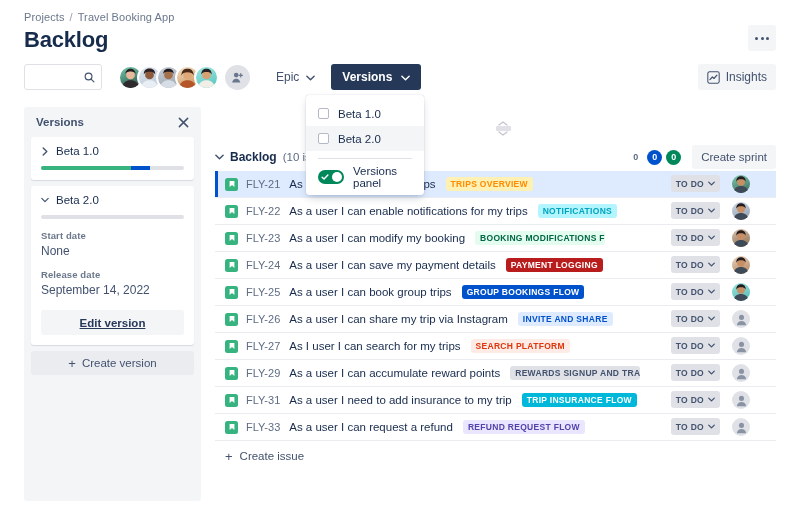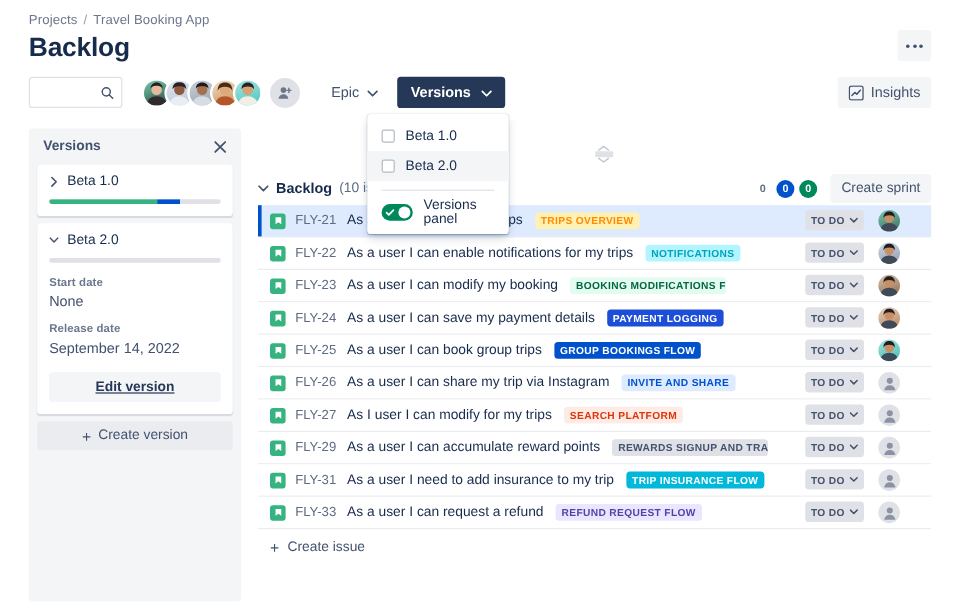--- a/index.html
+++ b/index.html
@@ -426,21 +426,21 @@
         </span>
       </div>
       <div class="issue-row">
         <span class="itype">
           <svg width="8" height="8" viewBox="0 0 10 10">
             <path d="M2 1.4h6v7.2L5 6.4 2 8.6z" fill="#fff"></path>
           </svg>
         </span>
         <span class="ikey">FLY-24</span>
         <span class="isum">As a user I can save my payment details</span>
-        <span class="epic-tag" style="background: #1d4ed8; color: rgb(255, 255, 255);">PAYMENT LOGGING</span>
+        <span class="epic-tag" style="background: #b91c1c; color: rgb(255, 255, 255);">PAYMENT LOGGING</span>
         <span class="irow-right">
           <span class="status-chip">
             <span>TO DO</span>
             <span class="chev">
               <svg width="7" height="5" viewBox="0 0 10 6">
                 <path d="M1 1l4 4 4-4" fill="none" stroke="#42526e" stroke-width="1.8" stroke-linecap="round" stroke-linejoin="round"></path>
               </svg>
             </span>
           </span>
           <span class="row-avatar" style="background:linear-gradient(160deg,#e6d5c2,#b5805a)"><svg width="100%" height="100%" viewBox="0 0 24 24">
@@ -501,21 +501,21 @@
           </span>
         </span>
       </div>
       <div class="issue-row">
         <span class="itype">
           <svg width="8" height="8" viewBox="0 0 10 10">
             <path d="M2 1.4h6v7.2L5 6.4 2 8.6z" fill="#fff"></path>
           </svg>
         </span>
         <span class="ikey">FLY-27</span>
-        <span class="isum">As I user I can modify for my trips</span>
+        <span class="isum">As I user I can search for my trips</span>
         <span class="epic-tag" style="background: rgb(255, 235, 230); color: rgb(222, 53, 11);">SEARCH PLATFORM</span>
         <span class="irow-right">
           <span class="status-chip">
             <span>TO DO</span>
             <span class="chev">
               <svg width="7" height="5" viewBox="0 0 10 6">
                 <path d="M1 1l4 4 4-4" fill="none" stroke="#42526e" stroke-width="1.8" stroke-linecap="round" stroke-linejoin="round"></path>
               </svg>
             </span>
           </span>

